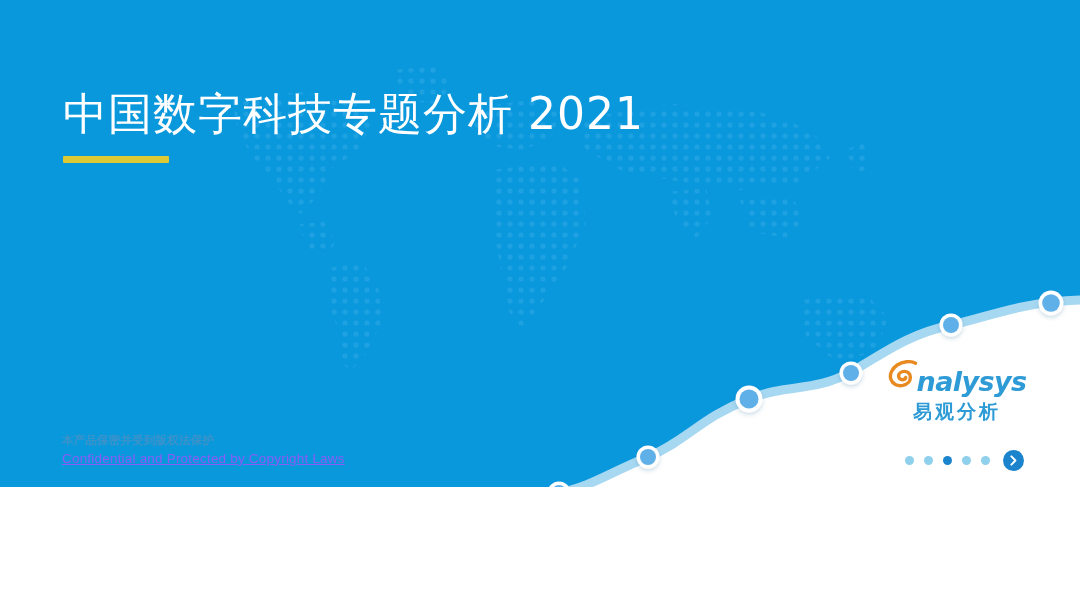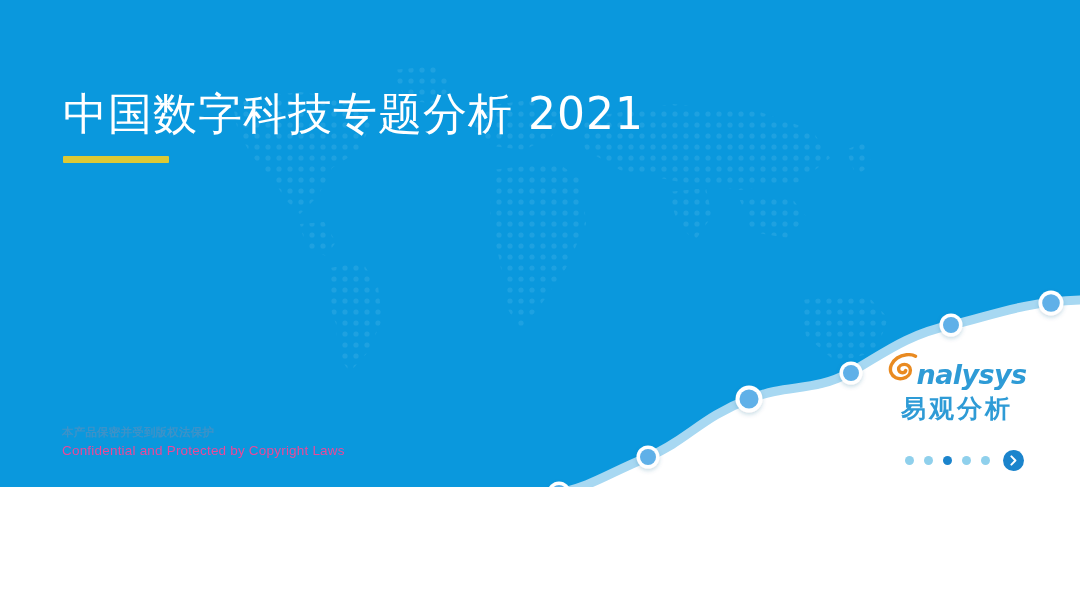--- a/index.html
+++ b/index.html
@@ -50,38 +50,39 @@
   .title-rule{
     margin-top:16px;
     width:106px; height:7px;
     background:#DCC934;
     border-radius:1px;
   }
 
   
   .footer-note{
     position:absolute;
-    left:62px; bottom:26px;
+    left:62px; bottom:18px;
     z-index:6;
     color:#3E92C8;
     margin-top:28px;
   }
   .footer-cn{
     font-size:11.5px;
     font-weight:700;
     letter-spacing:.2px;
     line-height:1.5;
     font-family:"DejaVu Sans","Liberation Sans",sans-serif;
   }
   .footer-en{
     font-size:13.5px;
     font-weight:400;
     letter-spacing:.2px;
     line-height:1.5;
-    color:#ec4899;
+    color:#8b5cf6;
+    text-decoration:underline;
   }
 
   
   .logo{
     position:absolute;
     right:58px; bottom:62px;
     z-index:6;
     text-align:center;
     width:130px;
     margin-top:40px;
@@ -99,21 +100,21 @@
     font-weight:700;
     color:#2E9BD6;
     letter-spacing:-.6px;
     line-height:1;
     margin-left:-5px;
     margin-bottom:1px;
     font-family:"DejaVu Sans","Liberation Sans",sans-serif;
   }
   .logo-cn{
     margin-top:3px;
-    font-size:25px;
+    font-size:19px;
     font-weight:700;
     color:#2E9BD6;
     letter-spacing:3px;
     font-family:"DejaVu Sans","Liberation Sans",sans-serif;
   }
 
   
   .pager{
     position:absolute;
     right:56px; bottom:16px;

